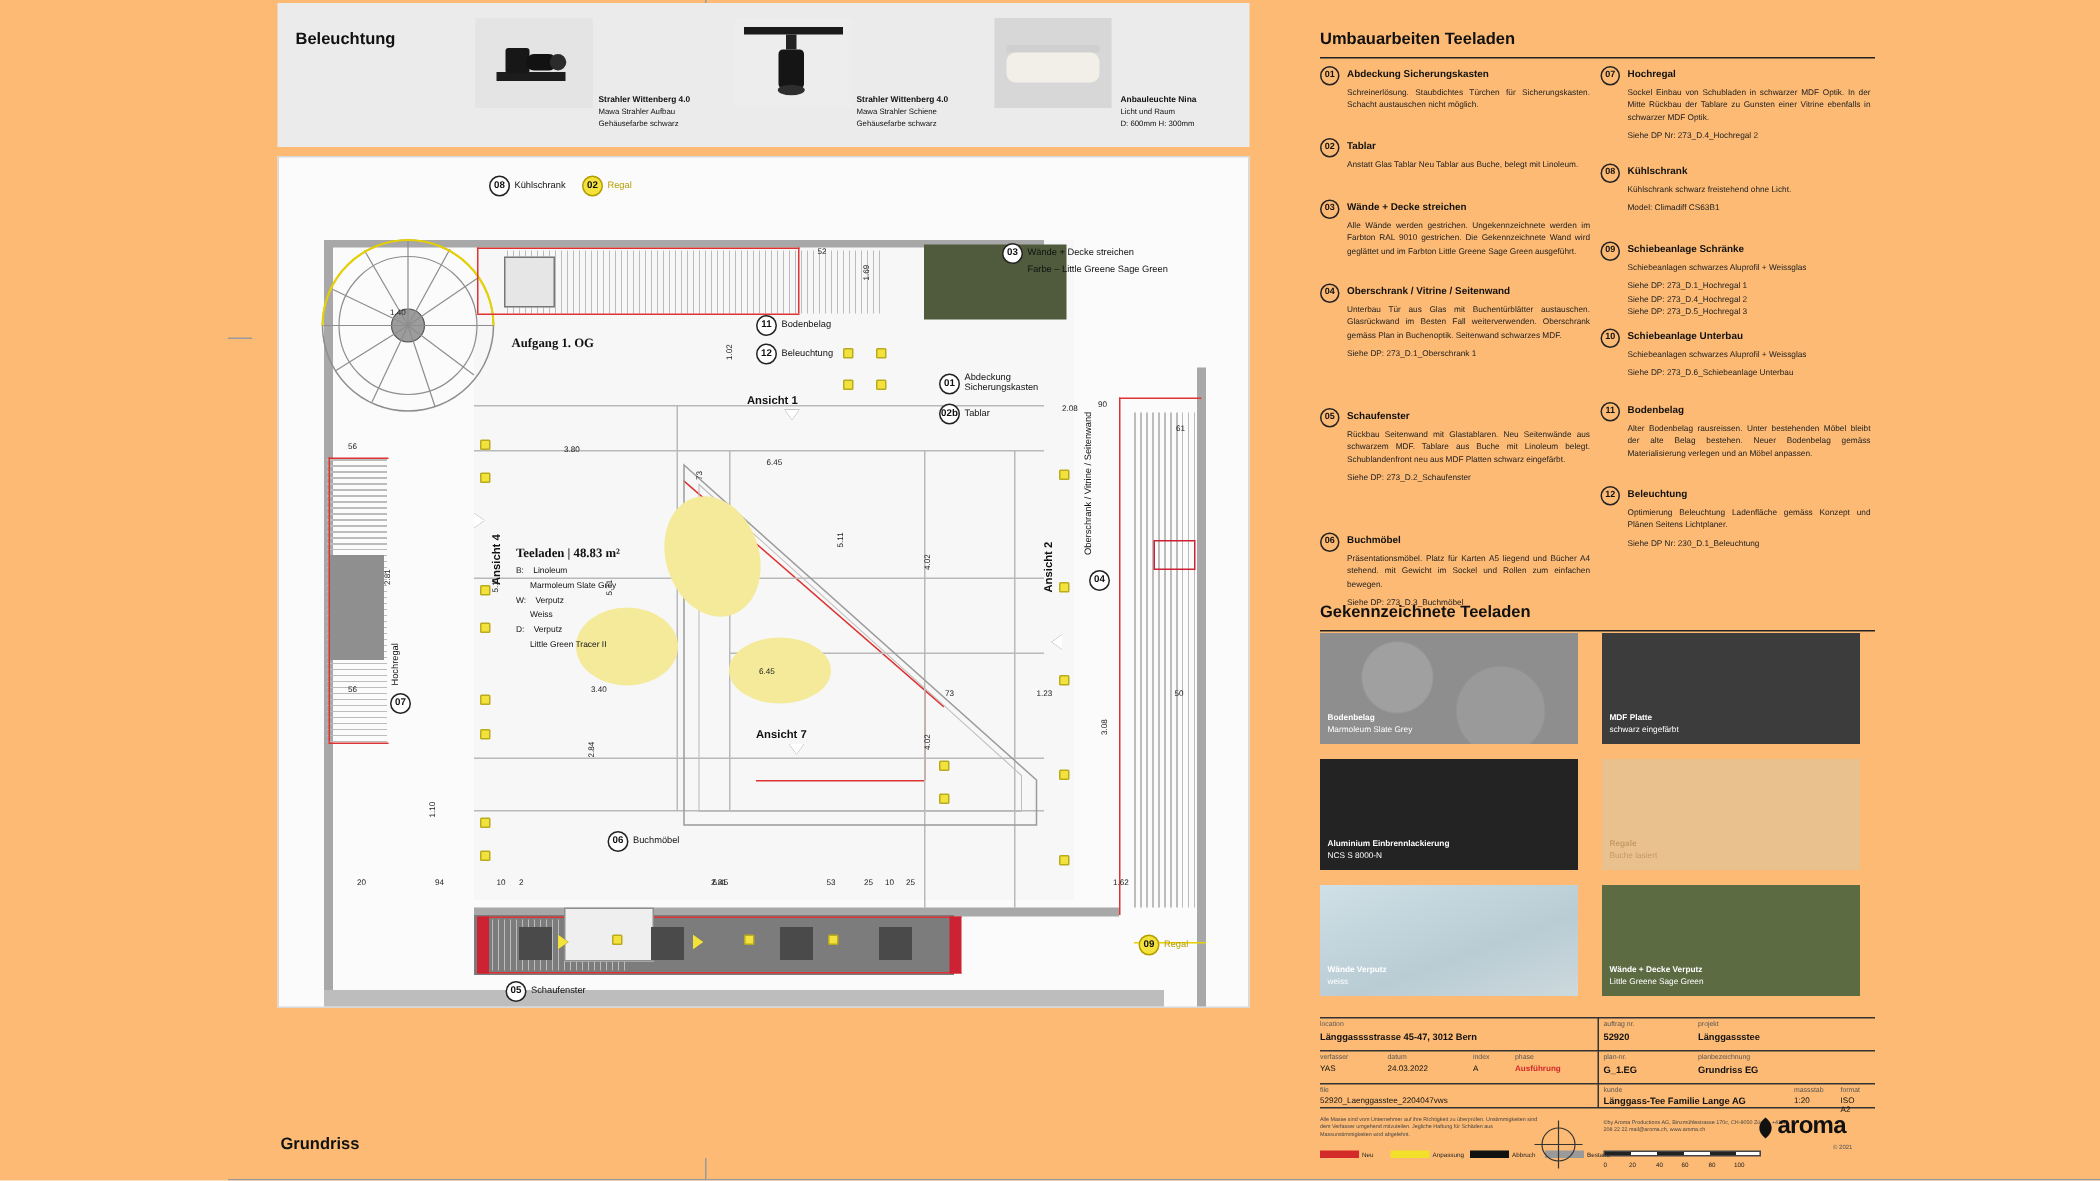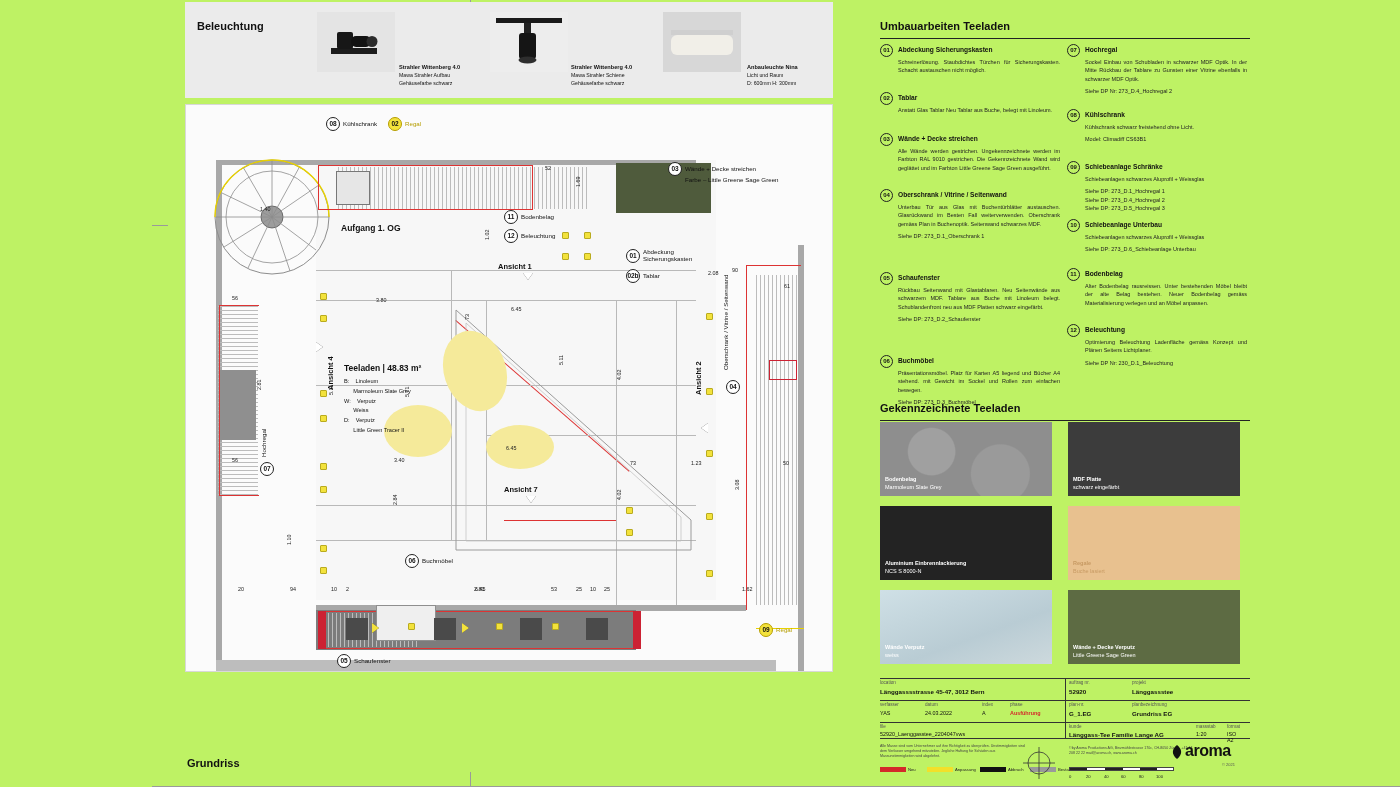--- a/index.html
+++ b/index.html
@@ -6,21 +6,21 @@
   html, body {
     margin: 0; padding: 0;
     width: 1400px; height: 787px;
     background: #ffffff;
     font-family: "Liberation Sans", sans-serif;
     overflow: hidden;
   }
   #sheet {
     position: relative;
     width: 1400px; height: 787px;
-    background: #bef264;
+    background: #fdba74;
   }
 
   
   .cropline { position: absolute; background: #9a9a9a; }
 
   
   #leftpanel {
     position: absolute; left: 185px; top: 0px; width: 665px; height: 787px;
   }
   #lightingbar {
@@ -67,21 +67,21 @@
     width: 14px; height: 14px; font-size: 6.5px; line-height: 12px;
     text-align: center; color: #111; background: #fff; font-weight: bold;
   }
   .calloutlabel {
     position: absolute; font-size: 6.2px; color: #111; white-space: nowrap;
   }
   .dimtext {
     position: absolute; font-size: 5.4px; color: #222; white-space: nowrap;
   }
   .dimtext.vert { transform: rotate(-90deg); transform-origin: left top; }
-  .roomtitle { position: absolute; font-size: 8.5px; font-weight: bold; color: #111; }
+  .roomtitle { position: absolute; font-size: 8.5px; font-weight: bold; color: #111; font-family: Liberation Serif, serif; }
   .roominfo { position: absolute; font-size: 5.6px; color: #111; line-height: 1.75; }
   .ansicht { position: absolute; font-size: 7.5px; font-weight: bold; color: #111; }
   .ansicht.vert { transform: rotate(-90deg); transform-origin: left top; }
   .tri { position: absolute; width: 0; height: 0; }
   .tri-down { border-left: 5px solid transparent; border-right: 5px solid transparent; border-top: 7px solid #fff; filter: drop-shadow(0 0 0.5px #333); }
   .tri-left { border-top: 5px solid transparent; border-bottom: 5px solid transparent; border-right: 7px solid #fff; filter: drop-shadow(0 0 0.5px #333); }
   .tri-right { border-top: 5px solid transparent; border-bottom: 5px solid transparent; border-left: 7px solid #fff; filter: drop-shadow(0 0 0.5px #333); }
   .plantitle {
     position: absolute; left: 2px; top: 757px;
     font-size: 11px; font-weight: bold; color: #111;

